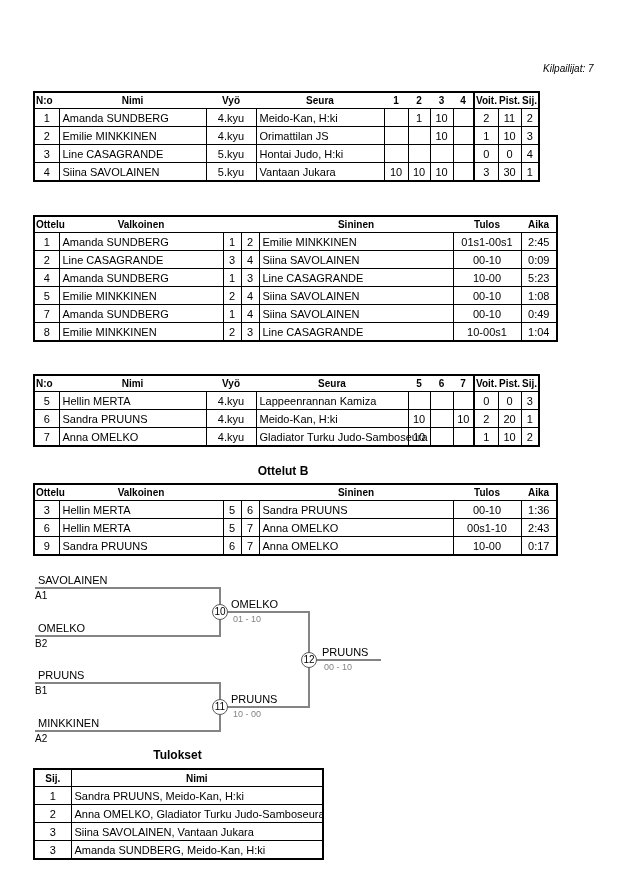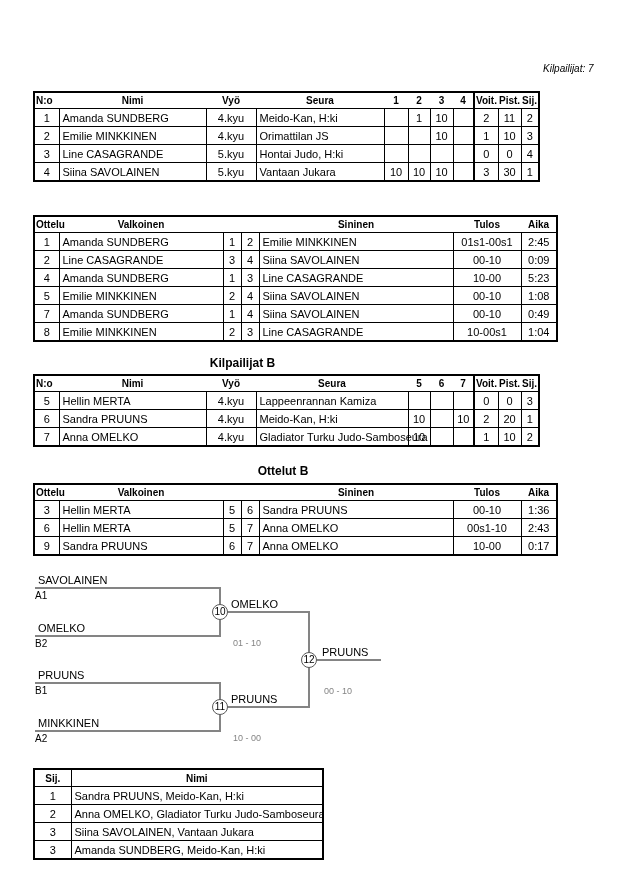--- a/index.html
+++ b/index.html
@@ -22,21 +22,21 @@
   .pool-b tbody tr:nth-child(3) td:nth-child(4){overflow:visible;}
   .matches td:nth-child(1),.matches td:nth-child(3),.matches td:nth-child(4),
   .matches td:nth-child(6),.matches td:nth-child(7){text-align:center;}
   .results th{height:16px;}
   .results th:first-child{border-right:1px solid #000;}
   .results td:nth-child(1){text-align:center;}
   
   .bk-line{position:absolute;background:#848484;}
   .bk-name{position:absolute;font-size:11px;white-space:nowrap;}
   .bk-seed{position:absolute;font-size:10px;white-space:nowrap;}
-  .bk-score{position:absolute;font-size:9px;color:#848484;white-space:nowrap;margin-top:24px;}
+  .bk-score{position:absolute;font-size:9px;color:#848484;white-space:nowrap;}
   .bk-circle{position:absolute;width:14px;height:14px;border:1px solid #595959;border-radius:50%;
              background:#fff;font-size:10px;line-height:14px;text-align:center;z-index:2;}
 </style>
 </head>
 <body>
 
 <div class="page">
 
   <div class="abs count-label">Kilpailijat: 7</div>
 
@@ -198,21 +198,20 @@
           <td>Emilie MINKKINEN</td>
           <td>2</td>
           <td>3</td>
           <td>Line CASAGRANDE</td>
           <td>10-00s1</td>
           <td>1:04</td>
         </tr>
       </tbody>
   </table>
 
-  <div class="abs section-title" style="left:33px;top:356px;width:419px">Kilpailijat B</div>
 
   <table class="pool pool-b" style="left:33px;top:374px;width:505px">
     <colgroup>
       <col style="width:25px">
         <col style="width:147px">
         <col style="width:50px">
         <col style="width:152px">
       <col style="width:22px">
         <col style="width:23px">
         <col style="width:21px">
@@ -356,20 +355,21 @@
     <div class="bk-name" style="left:231px;top:693px">PRUUNS</div>
     <div class="bk-score" style="left:233px;top:709px">10 - 00</div>
 
     <div class="bk-line" style="left:308px;top:611px;width:2px;height:97px"></div>
     <div class="bk-circle" style="left:301px;top:652px">12</div>
     <div class="bk-line" style="left:310px;top:659px;width:71px;height:2px"></div>
     <div class="bk-name" style="left:322px;top:646px">PRUUNS</div>
     <div class="bk-score" style="left:324px;top:662px">00 - 10</div>
   </div>
 
+  <div class="abs section-title" style="left:33px;top:748px;width:289px">Tulokset</div>
 
   <table class="results" style="left:33px;top:768px;width:289px">
     <colgroup>
         <col style="width:37px">
         <col style="width:252px">
       </colgroup>
     <thead>
       <tr>
         <th>Sij.</th>
         <th>Nimi</th>

